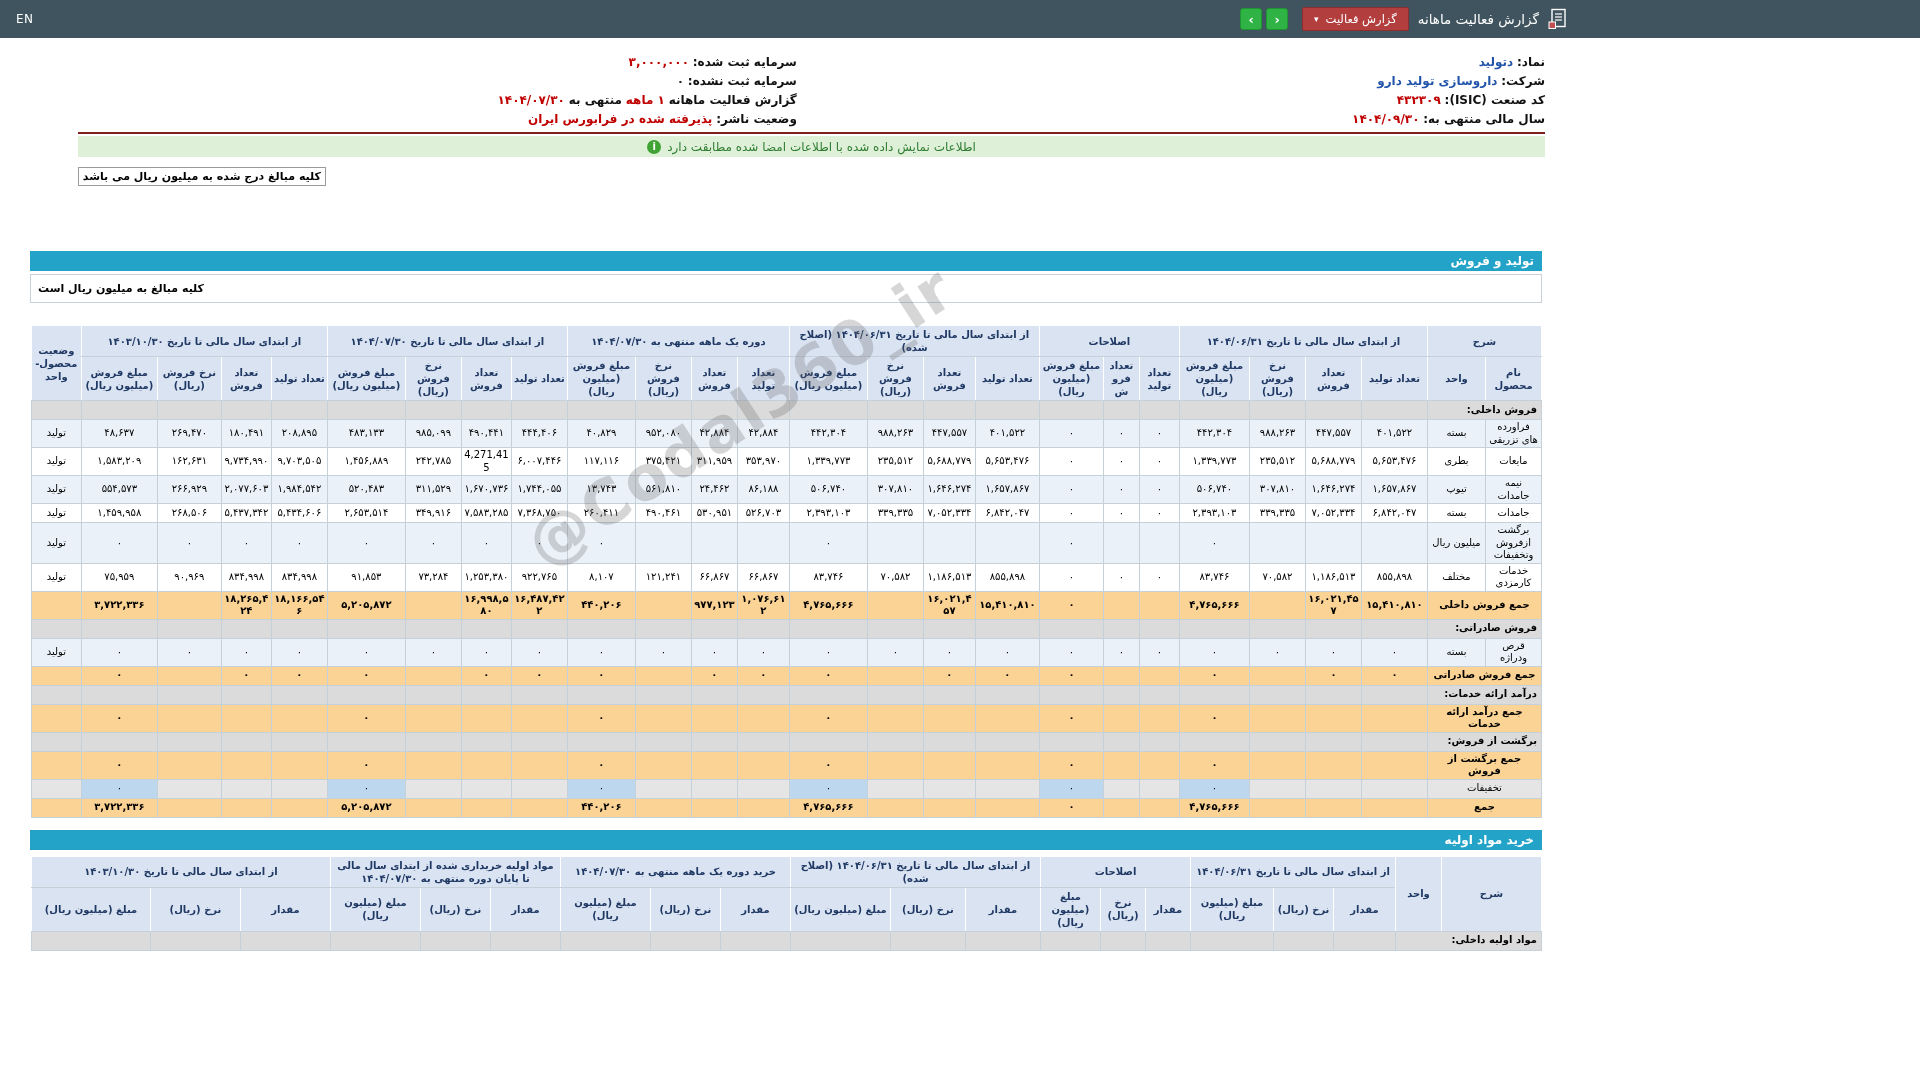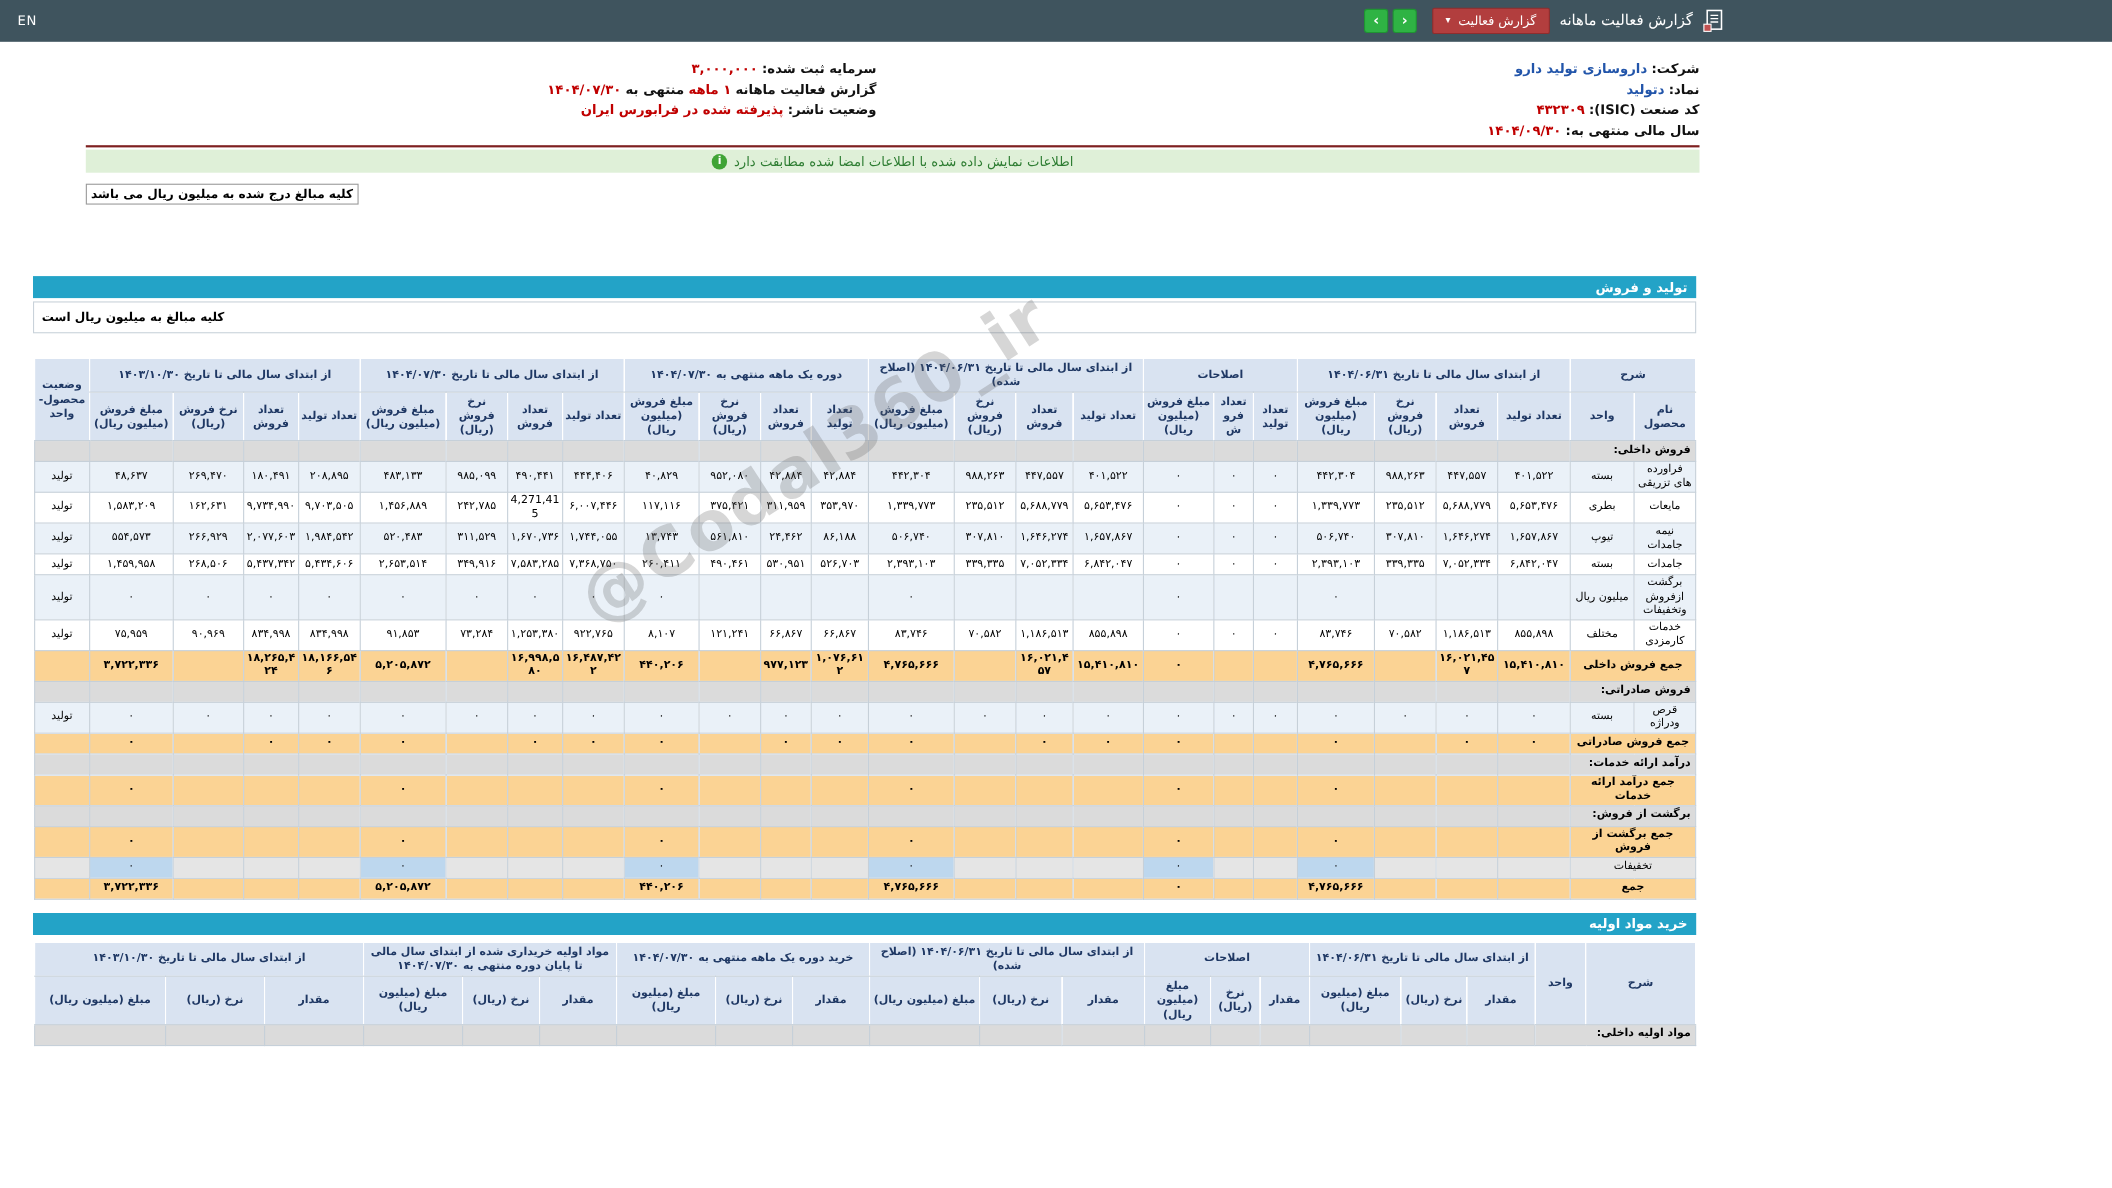--- a/index.html
+++ b/index.html
@@ -89,40 +89,44 @@
   </button>
   <button class="nav-btn">‹</button>
   <button class="nav-btn">›</button>
   <span class="spacer"></span>
   <span class="en-label">EN</span>
 </div>
 
 <div class="info">
   <div class="info-col right">
     <div class="info-row">
+      <span class="lbl">نماد:</span>
+      <span class="val blue">دتولید</span>
+    </div>
+    <div class="info-row">
       <span class="lbl">شرکت:</span>
       <span class="val blue">داروسازی تولید دارو</span>
-    </div>
-    <div class="info-row">
-      <span class="lbl">نماد:</span>
-      <span class="val blue">دتولید</span>
     </div>
     <div class="info-row">
       <span class="lbl">کد صنعت (ISIC):</span>
       <span class="val red">۴۳۲۳۰۹</span>
     </div>
     <div class="info-row">
       <span class="lbl">سال مالی منتهی به:</span>
       <span class="val red">۱۴۰۴/۰۹/۳۰</span>
     </div>
   </div>
   <div class="info-col left">
     <div class="info-row">
       <span class="lbl">سرمایه ثبت شده:</span>
       <span class="val red">۳,۰۰۰,۰۰۰</span>
+    </div>
+    <div class="info-row">
+      <span class="lbl">سرمایه ثبت نشده:</span>
+      <span class="val dark">۰</span>
     </div>
     <div class="info-row">
       <span class="lbl">گزارش فعالیت ماهانه</span>
       <span class="val red">۱ ماهه</span>
       <span class="lbl">منتهی به</span>
       <span class="val red">۱۴۰۴/۰۷/۳۰</span>
     </div>
     <div class="info-row">
       <span class="lbl">وضعیت ناشر:</span>
       <span class="val red">پذیرفته شده در فرابورس ایران</span>

